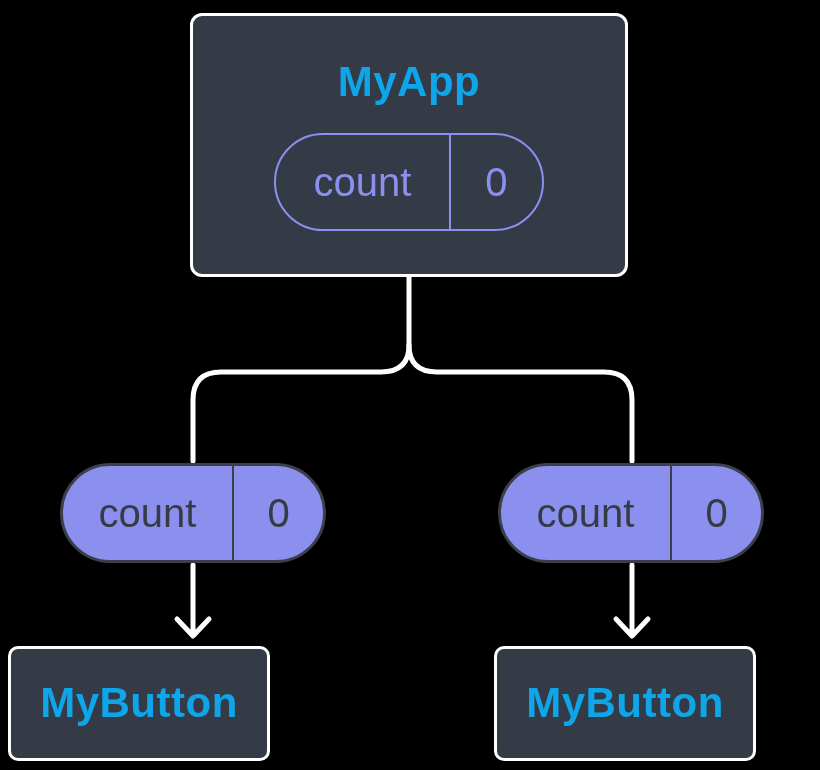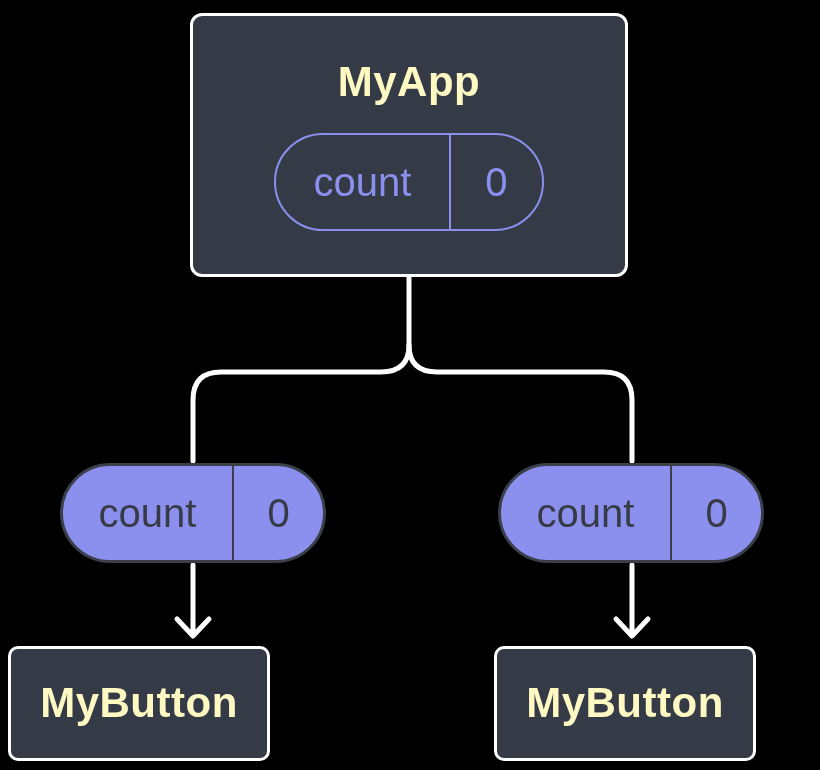--- a/index.html
+++ b/index.html
@@ -34,21 +34,21 @@
   }
   .node-app {
     left: 190px;
     top: 13px;
     width: 438px;
     height: 264px;
     border-radius: 12px;
     gap: 28px;
   }
   .node-title {
-    color: #fef9c3;
+    color: #0ea5e9;
     font-size: 42px;
     font-weight: 700;
     line-height: 1.1;
     letter-spacing: 0.5px;
   }
   .pill {
     box-sizing: border-box;
     display: flex;
     align-items: stretch;
     border-radius: 60px;

